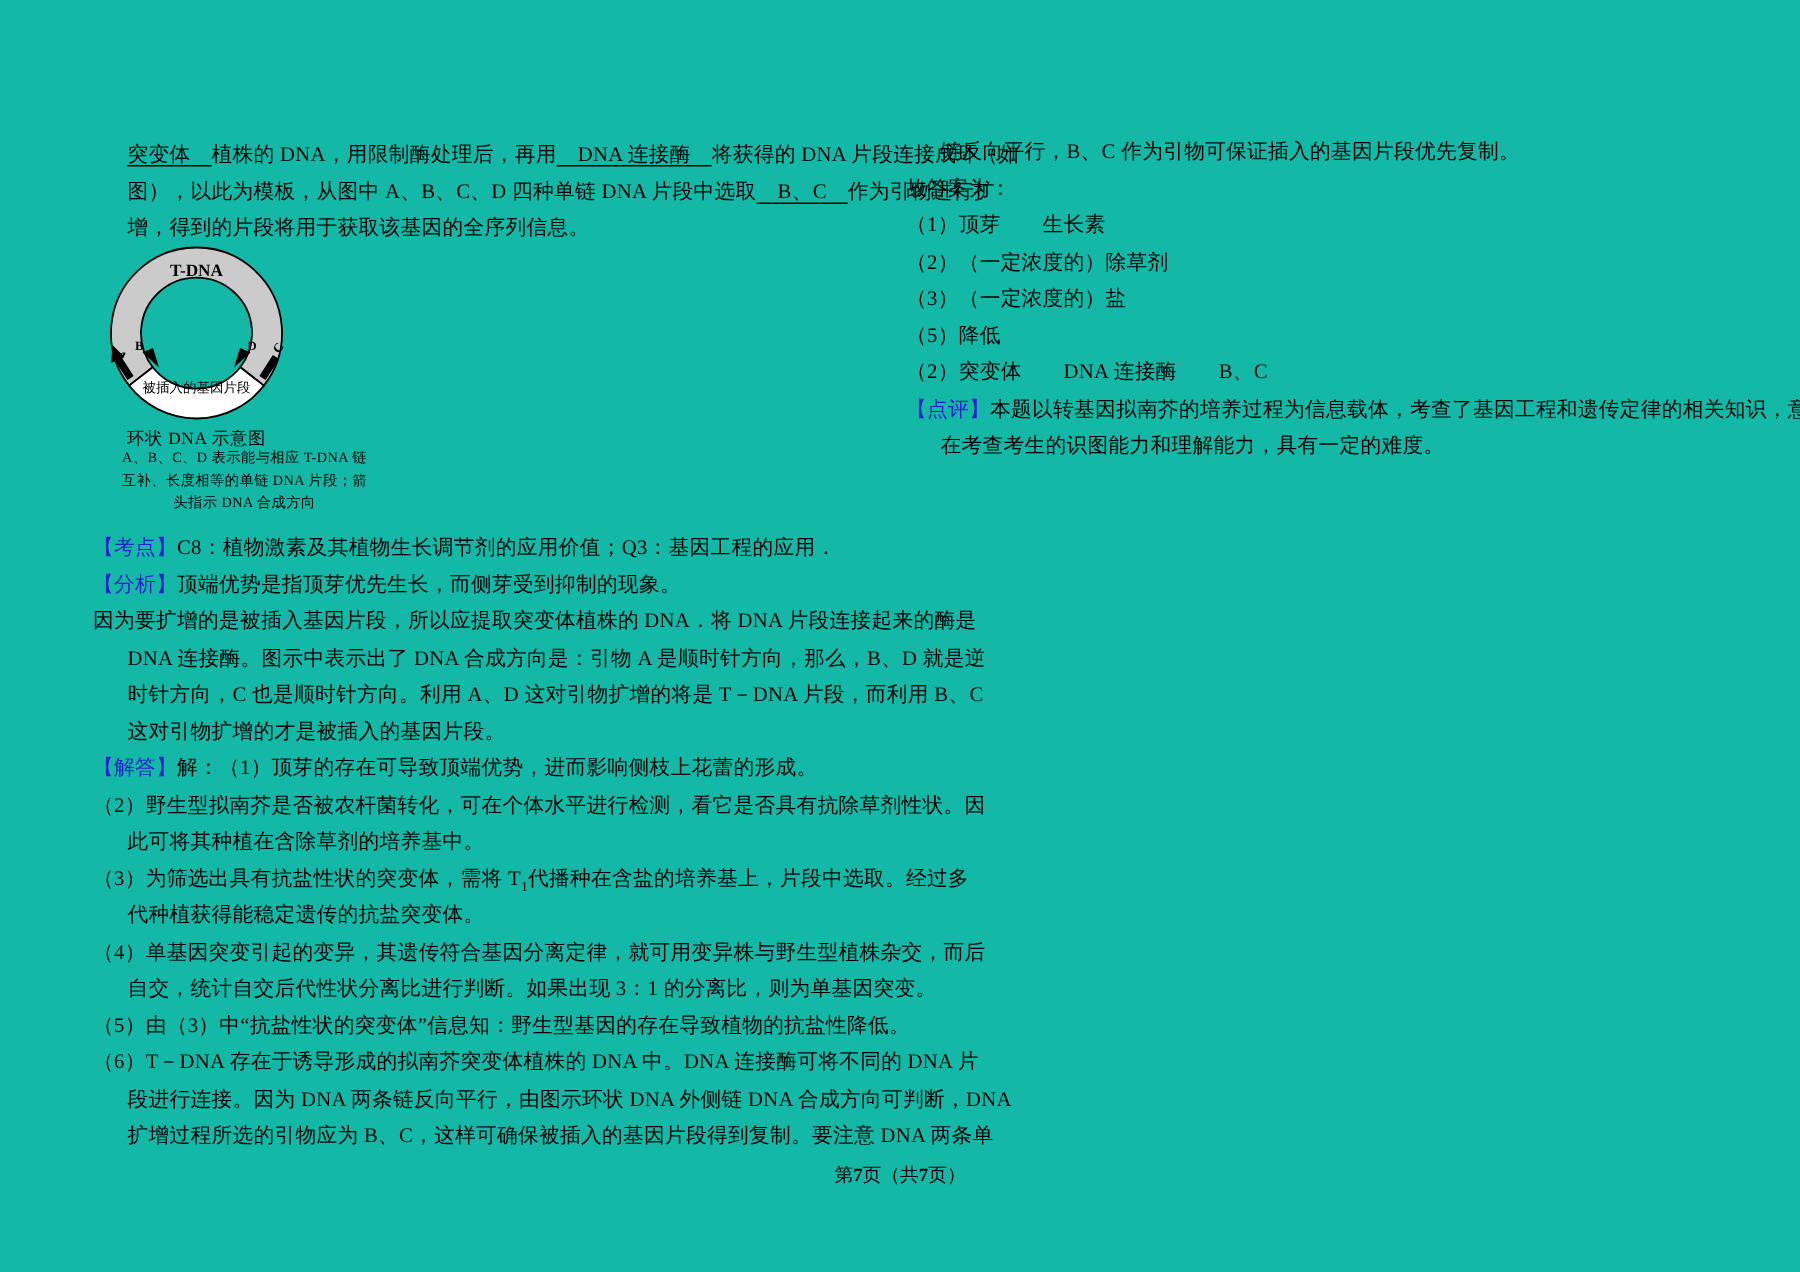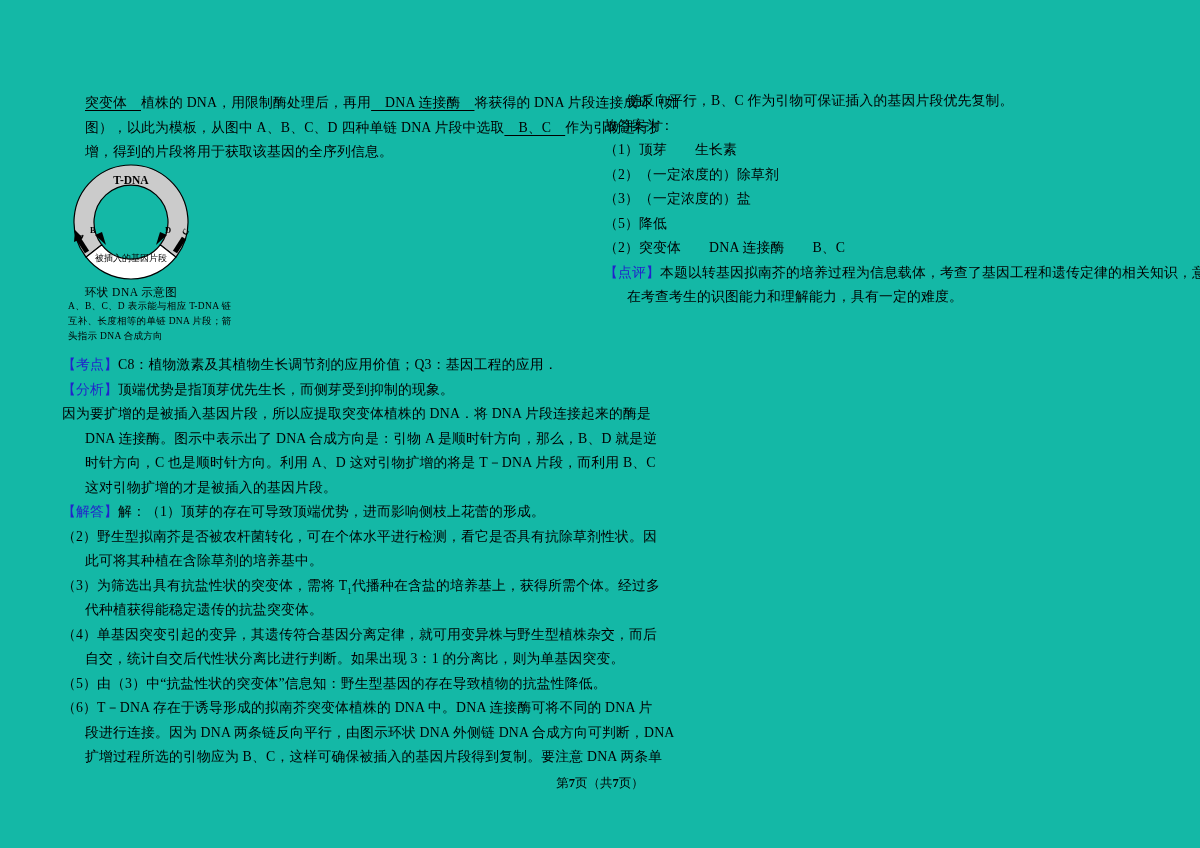--- a/index.html
+++ b/index.html
@@ -10,21 +10,21 @@
   .ind1{padding-left:23px;}
   .u{text-decoration:underline;text-underline-offset:3px;}
   .b{font-weight:bold;}
   .sub{vertical-align:sub;font-size:9px;}
   .accent{color:var(--accent,#2222cc);}
   .fig{position:absolute;left:65px;top:162px;width:132px;height:124px;}
   .fig-caption{position:absolute;left:61px;top:285px;width:140px;text-align:center;
                font-size:11.5px;letter-spacing:.5px;}
   .fig-note{position:absolute;left:68px;top:299px;width:190px;font-size:9.5px;
             line-height:15px;letter-spacing:.3px;}
-  .fig-note .tline{height:15px;}
+  .fig-note .tline{height:15px;text-align:center;}
   .footer{position:absolute;left:0;top:775px;width:1180px;text-align:center;font-size:12.5px;}
   .footer .tline{height:18px;display:inline-block;margin-left:20px;}
   svg text{font-family:"Liberation Serif","DejaVu Serif",serif;}
 </style>
 </head>
 <body>
 
 <div class="page">
 
   <div class="col" style="left:62px;top:91px;width:532px;">
@@ -64,21 +64,21 @@
   <div class="col" style="left:62px;top:353px;width:532px;">
       <div class="tline"><span class="accent">【考点】</span><span>C8：植物激素及其植物生长调节剂的应用价值；Q3：基因工程的应用．</span></div>
       <div class="tline"><span class="accent">【分析】</span><span>顶端优势是指顶芽优先生长，而侧芽受到抑制的现象。</span></div>
       <div class="tline"><span>因为要扩增的是被插入基因片段，所以应提取突变体植株的 DNA．将 DNA 片段连接起来的酶是</span></div>
       <div class="tline ind1"><span>DNA 连接酶。图示中表示出了 DNA 合成方向是：引物 A 是顺时针方向，那么，B、D 就是逆</span></div>
       <div class="tline ind1"><span>时针方向，C 也是顺时针方向。利用 A、D 这对引物扩增的将是 T－DNA 片段，而利用 B、C</span></div>
       <div class="tline ind1"><span>这对引物扩增的才是被插入的基因片段。</span></div>
       <div class="tline"><span class="accent">【解答】</span><span>解：（1）顶芽的存在可导致顶端优势，进而影响侧枝上花蕾的形成。</span></div>
       <div class="tline"><span>（2）野生型拟南芥是否被农杆菌转化，可在个体水平进行检测，看它是否具有抗除草剂性状。因</span></div>
       <div class="tline ind1"><span>此可将其种植在含除草剂的培养基中。</span></div>
-      <div class="tline"><span>（3）为筛选出具有抗盐性状的突变体，需将 T</span><span class="sub">1</span><span>代播种在含盐的培养基上，获得所需个体。经过多</span></div>
+      <div class="tline"><span>（3）为筛选出具有抗盐性状的突变体，需将 T</span><span class="sub">1</span><span>代播种在含盐的培养基上，片段中选取。经过多</span></div>
       <div class="tline ind1"><span>代种植获得能稳定遗传的抗盐突变体。</span></div>
       <div class="tline"><span>（4）单基因突变引起的变异，其遗传符合基因分离定律，就可用变异株与野生型植株杂交，而后</span></div>
       <div class="tline ind1"><span>自交，统计自交后代性状分离比进行判断。如果出现 3：1 的分离比，则为单基因突变。</span></div>
       <div class="tline"><span>（5）由（3）中“抗盐性状的突变体”信息知：野生型基因的存在导致植物的抗盐性降低。</span></div>
       <div class="tline"><span>（6）T－DNA 存在于诱导形成的拟南芥突变体植株的 DNA 中。DNA 连接酶可将不同的 DNA 片</span></div>
       <div class="tline ind1"><span>段进行连接。因为 DNA 两条链反向平行，由图示环状 DNA 外侧链 DNA 合成方向可判断，DNA</span></div>
       <div class="tline ind1"><span>扩增过程所选的引物应为 B、C，这样可确保被插入的基因片段得到复制。要注意 DNA 两条单</span></div>
     </div>
 
   <div class="col" style="left:604px;top:89px;width:540px;">

